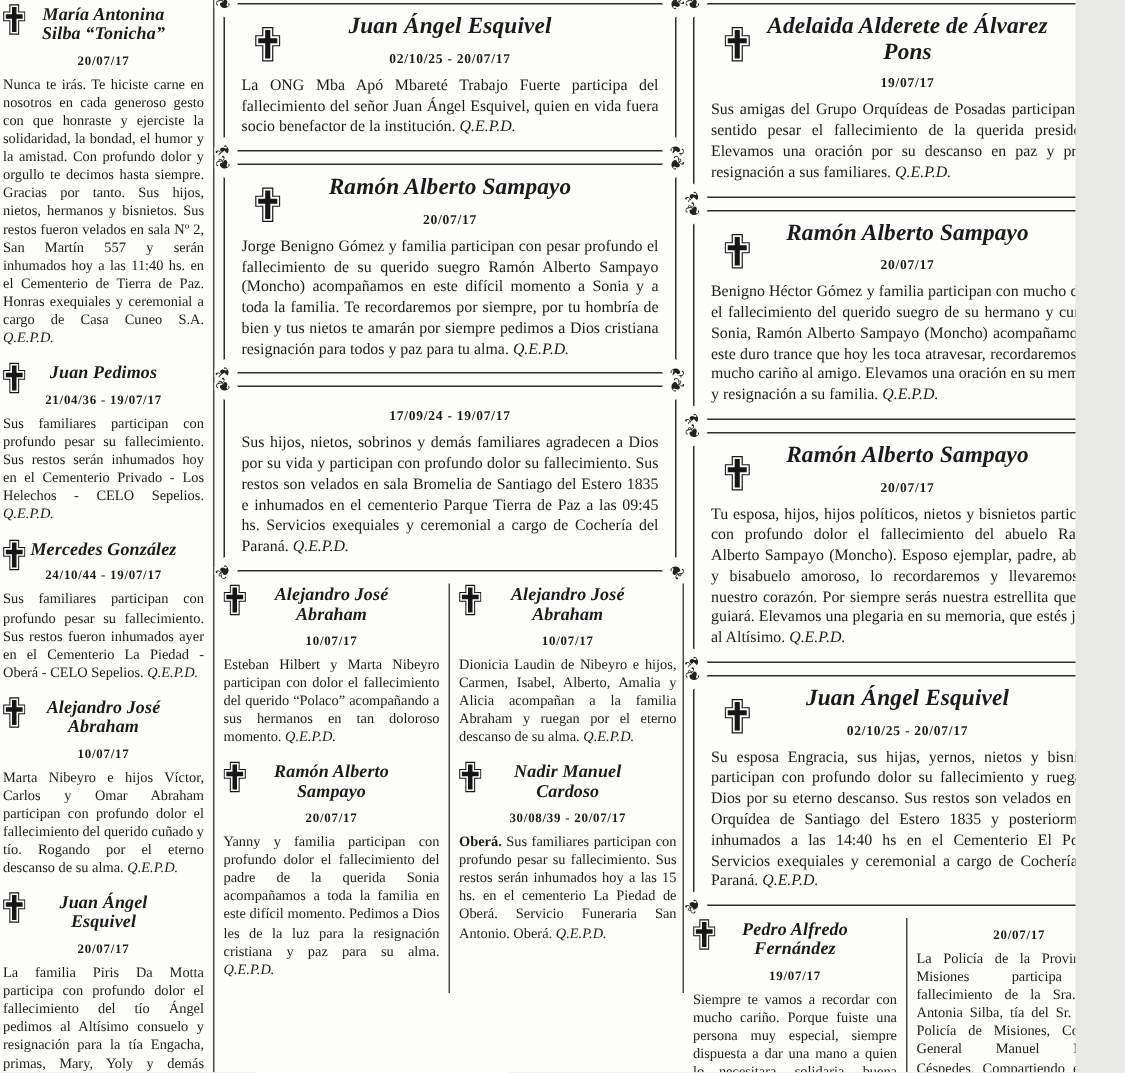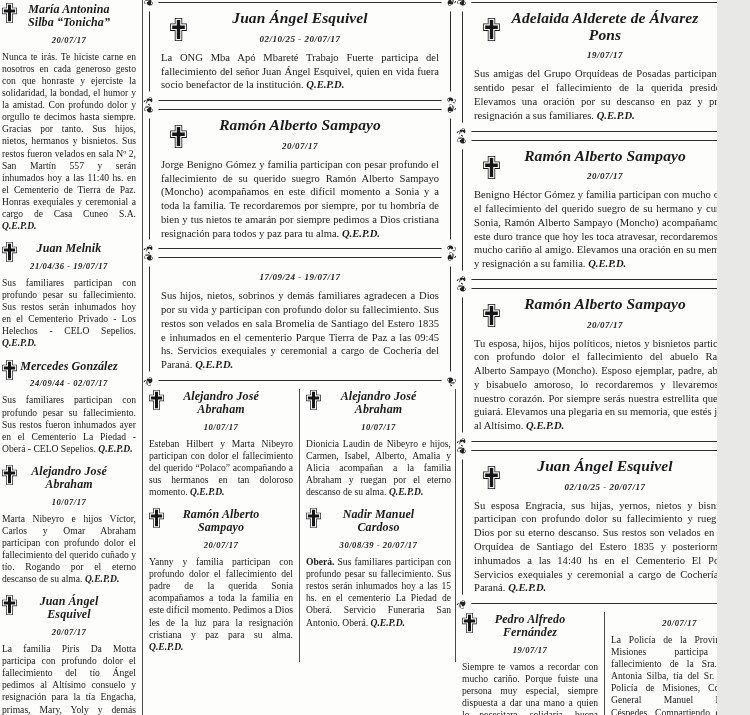--- a/index.html
+++ b/index.html
@@ -22,28 +22,27 @@
   .cross { position:absolute; left:0; top:0; width:15px; height:22px; display:block; }
   .cross svg { width:100%; height:100%; display:block; }
 
   .name {
     font-style:italic; font-weight:bold; font-size:12px; line-height:1.08;
     padding:1px 16px 0; letter-spacing:.1px;
   }
   .dates {
     text-align:center; font-weight:bold; font-size:8.6px; letter-spacing:.5px;
     margin:6px 0 6px;
-    font-style:italic;
   }
   .body {
     font-size:9.6px; line-height:1.26; text-align:justify; hyphens:auto;
     overflow-wrap:break-word;
   }
   .lead { font-weight:bold;margin-top:44px; }
-  .qepd { font-weight:bold; font-style:italic; }
+  .qepd { font-weight:normal; font-style:italic; }
 
   
   .boxed-list .notice {
     border:1.5px solid #2e2e2e; padding:7px 11px 8px; margin-bottom:8px;
   }
   .boxed-list .cross { left:9px; top:7px; width:17px; height:25px; }
   .boxed-list .name { font-size:15.5px; padding:0 30px; }
   .boxed-list .dates { font-size:9px; margin:7px 0 7px; }
   .boxed-list .body { font-size:10.6px; line-height:1.3; }
 
@@ -86,38 +85,38 @@
 
   <article class="notice">
 
     <header class="notice-header">
       <span class="cross">
         <svg viewBox="0 0 22 30" aria-hidden="true">
           <path d="M8 2 H14 V9 H20 V15 H14 V28 H8 V15 H2 V9 H8 Z" fill="#161616" stroke="#161616" stroke-width="3.6"></path>
           <path d="M8 2 H14 V9 H20 V15 H14 V28 H8 V15 H2 V9 H8 Z" fill="#161616" stroke="#fdfdfc" stroke-width="1.6"></path>
         </svg>
       </span>
-      <h2 class="name">Juan Melnik</h2>
+      <h2 class="name">Juan Pedimos</h2>
     </header>
     <div class="dates">21/04/36 - 19/07/17</div>
     <p class="body"><b class="lead"></b><span class="txt">Sus familiares participan con profundo pesar su fallecimiento. Sus restos serán inhumados hoy en el Cementerio Privado - Los Helechos - CELO Sepelios.</span> <i class="qepd">Q.E.P.D.</i></p>
   </article>
 
   <article class="notice">
 
     <header class="notice-header">
       <span class="cross">
         <svg viewBox="0 0 22 30" aria-hidden="true">
           <path d="M8 2 H14 V9 H20 V15 H14 V28 H8 V15 H2 V9 H8 Z" fill="#161616" stroke="#161616" stroke-width="3.6"></path>
           <path d="M8 2 H14 V9 H20 V15 H14 V28 H8 V15 H2 V9 H8 Z" fill="#161616" stroke="#fdfdfc" stroke-width="1.6"></path>
         </svg>
       </span>
       <h2 class="name">Mercedes González</h2>
     </header>
-    <div class="dates">24/09/44 - 02/07/17</div>
+    <div class="dates">24/10/44 - 19/07/17</div>
     <p class="body"><b class="lead"></b><span class="txt">Sus familiares participan con profundo pesar su fallecimiento. Sus restos fueron inhumados ayer en el Cementerio La Piedad - Oberá - CELO Sepelios.</span> <i class="qepd">Q.E.P.D.</i></p>
   </article>
 
   <article class="notice">
 
     <header class="notice-header">
       <span class="cross">
         <svg viewBox="0 0 22 30" aria-hidden="true">
           <path d="M8 2 H14 V9 H20 V15 H14 V28 H8 V15 H2 V9 H8 Z" fill="#161616" stroke="#161616" stroke-width="3.6"></path>
           <path d="M8 2 H14 V9 H20 V15 H14 V28 H8 V15 H2 V9 H8 Z" fill="#161616" stroke="#fdfdfc" stroke-width="1.6"></path>

